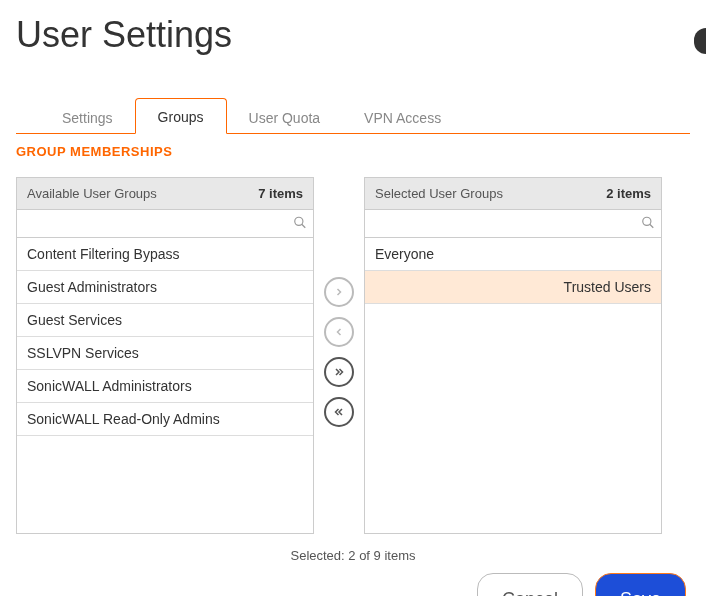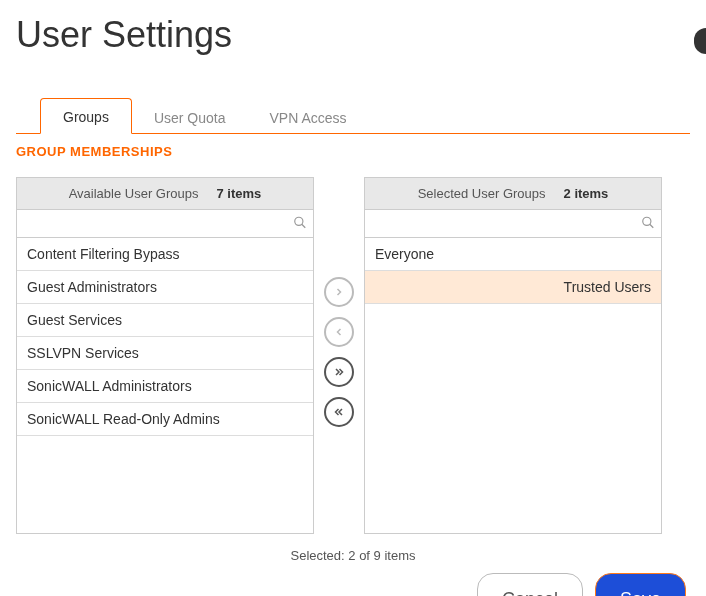--- a/index.html
+++ b/index.html
@@ -65,21 +65,21 @@
     align-items: flex-start;
     gap: 10px;
   }
   .list-panel {
     width: 298px;
     border: 1px solid #ccc;
   }
   .panel-header {
     background: #e8e8e8;
     display: flex;
-    justify-content: center;
+    justify-content: space-between;
     align-items: center;
     gap: 18px;
     padding: 8px 10px;
     font-size: 13px;
     color: #555;
     border-bottom: 1px solid #ccc;
   }
   .panel-header .count {
     font-weight: 700;
     color: #333;
@@ -171,20 +171,21 @@
   }
 </style>
 </head>
 <body>
 
 <div class="top-right-icon"></div>
 
 <h1 class="page-title">User Settings</h1>
 
 <div class="tabs">
+  <div class="tab">Settings</div>
   <div class="tab active">Groups</div>
   <div class="tab">User Quota</div>
   <div class="tab">VPN Access</div>
 </div>
 
 <div class="section-title">GROUP MEMBERSHIPS</div>
 
 <div class="dual-list">
 
   <div class="list-panel">

